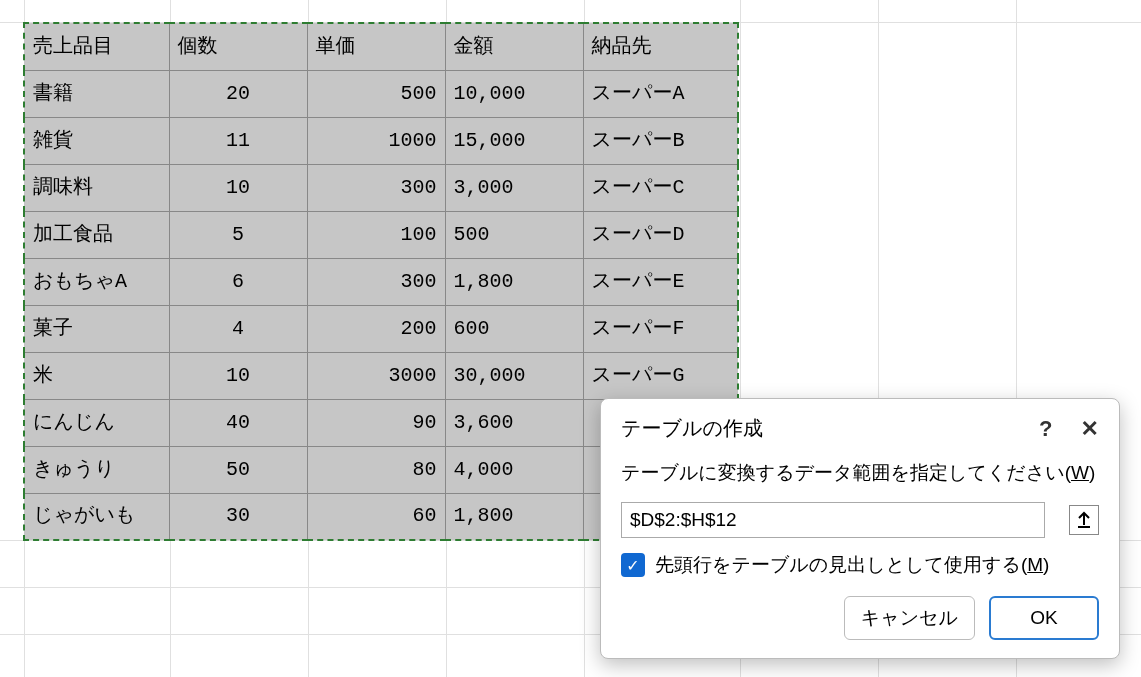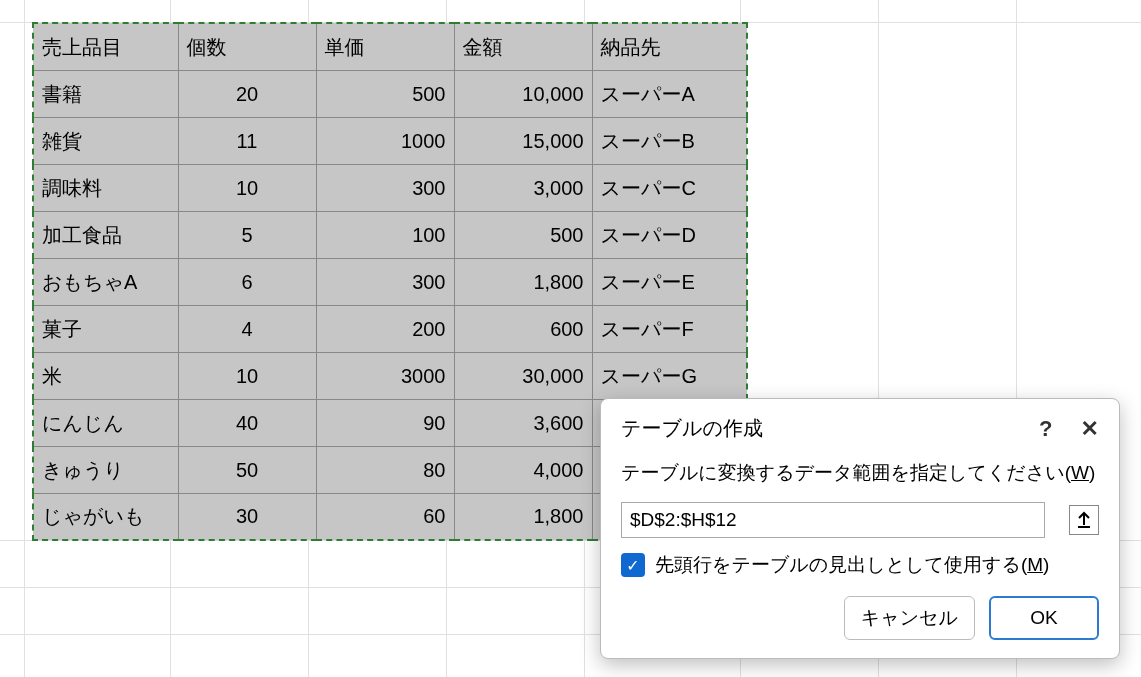--- a/index.html
+++ b/index.html
@@ -39,36 +39,37 @@
     .grid-line-h {
       position: absolute;
       left: 0;
       width: 100%;
       height: 1px;
       background: #e0e0e0;
     }
     .data-table {
       position: absolute;
       top: 22px;
-      left: 32px;
+      left: 23px;
       border-collapse: collapse;
       border: 2px dashed #2e7d32;
+      font-family: Liberation Mono, monospace;
     }
     .data-table td {
       border: 1px solid #888;
       padding: 6px 8px;
       height: 47px;
       background: #c6c6c6;
       white-space: nowrap;
       line-height: 1.2;
     }
     .data-table .col-item { width: 145px; text-align: left; }
     .data-table .col-qty { width: 138px; text-align: center; }
     .data-table .col-unit { width: 138px; text-align: right; }
-    .data-table .col-amount { width: 138px; text-align: right; }
+    .data-table .col-amount { width: 138px; }
     .data-table .col-dest { width: 155px; text-align: left; }
     .data-table tr:first-child td { text-align: left; }
 
     .dialog {
       position: absolute;
       top: 398px;
       left: 600px;
       width: 520px;
       background: #ffffff;
       border: 1px solid #bbb;

